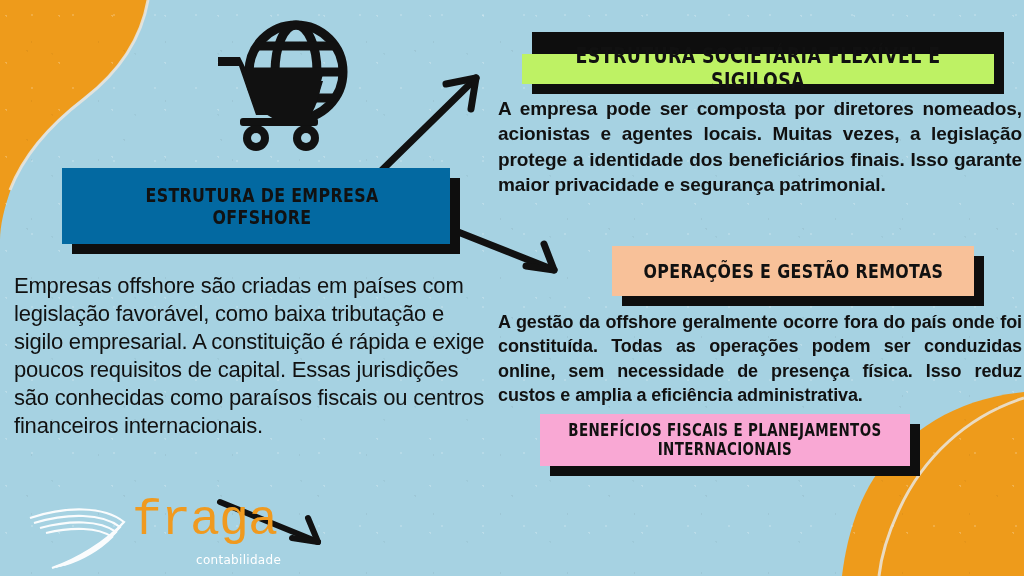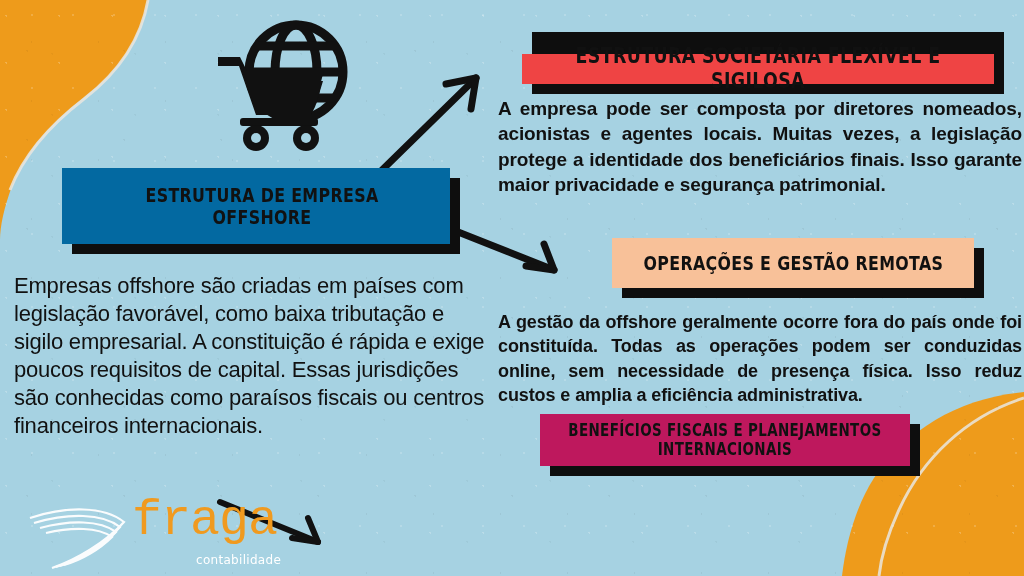--- a/index.html
+++ b/index.html
@@ -38,29 +38,29 @@
     letter-spacing:.4px;line-height:1.12;
     transform:scaleX(.88);
     white-space:pre-line;
   }
 
   #box-estrutura{left:62px;top:168px;width:388px;height:76px;}
   #box-estrutura .face{background:#0369a1;padding-left:12px;}
   #box-estrutura .label{font-size:20px;}
 
   #box-societaria{left:522px;top:22px;width:472px;height:62px;}
-  #box-societaria .face{background:#ef4444;margin-top:32px;}
+  #box-societaria .face{background:#bef264;margin-top:32px;}
   #box-societaria .label{font-size:22px;}
 
-  #box-operacoes{left:612px;top:238px;width:362px;height:50px;}
+  #box-operacoes{left:612px;top:246px;width:362px;height:50px;}
   #box-operacoes .face{background:#f8c199;}
   #box-operacoes .label{font-size:20px;}
 
   #box-beneficios{left:540px;top:414px;width:370px;height:52px;}
-  #box-beneficios .face{background:#be185d;}
+  #box-beneficios .face{background:#f9a8d4;}
   #box-beneficios .label{font-size:17px;}
 
   
   .para{position:absolute;color:#111;}
 
   #para-left{
     left:14px;top:272px;width:482px;
     font-size:22px;line-height:1.27;
     font-weight:400;
     letter-spacing:-.2px;

